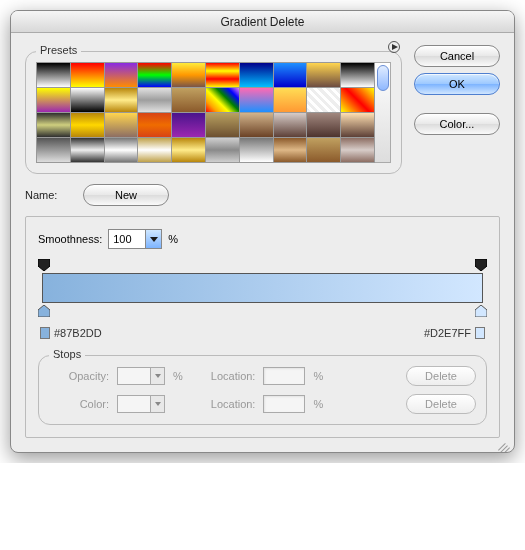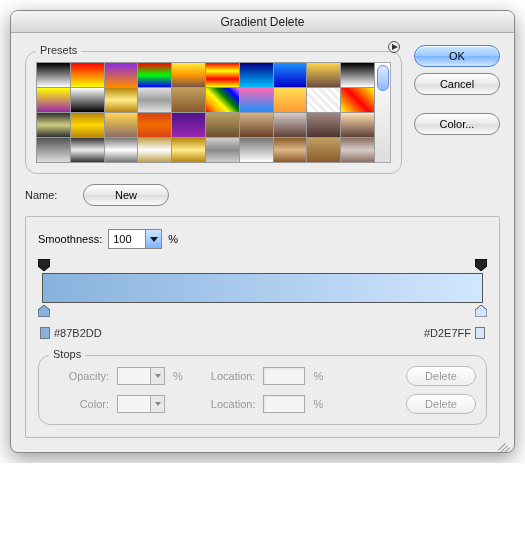--- a/index.html
+++ b/index.html
@@ -116,22 +116,22 @@
                 <div class="swatch" style="background: linear-gradient(rgb(192, 160, 96), rgb(139, 90, 43));"></div>
                 <div class="swatch" style="background: linear-gradient(rgb(141, 110, 99), rgb(215, 204, 200), rgb(141, 110, 99));"></div>
               </div>
             <div class="scrollbar">
               <div class="thumb"></div>
             </div>
           </div>
         </div>
       </div>
       <div class="btncol">
+        <div class="btn">Cancel</div>
         <div class="btn default">OK</div>
-        <div class="btn">Cancel</div>
         <div style="height:6px"></div>
         <div class="btn">Color...</div>
       </div>
     </div>
 
     <div class="row-name">
       <label>Name:</label>
       <div class="btn new-btn">New</div>
     </div>
 

